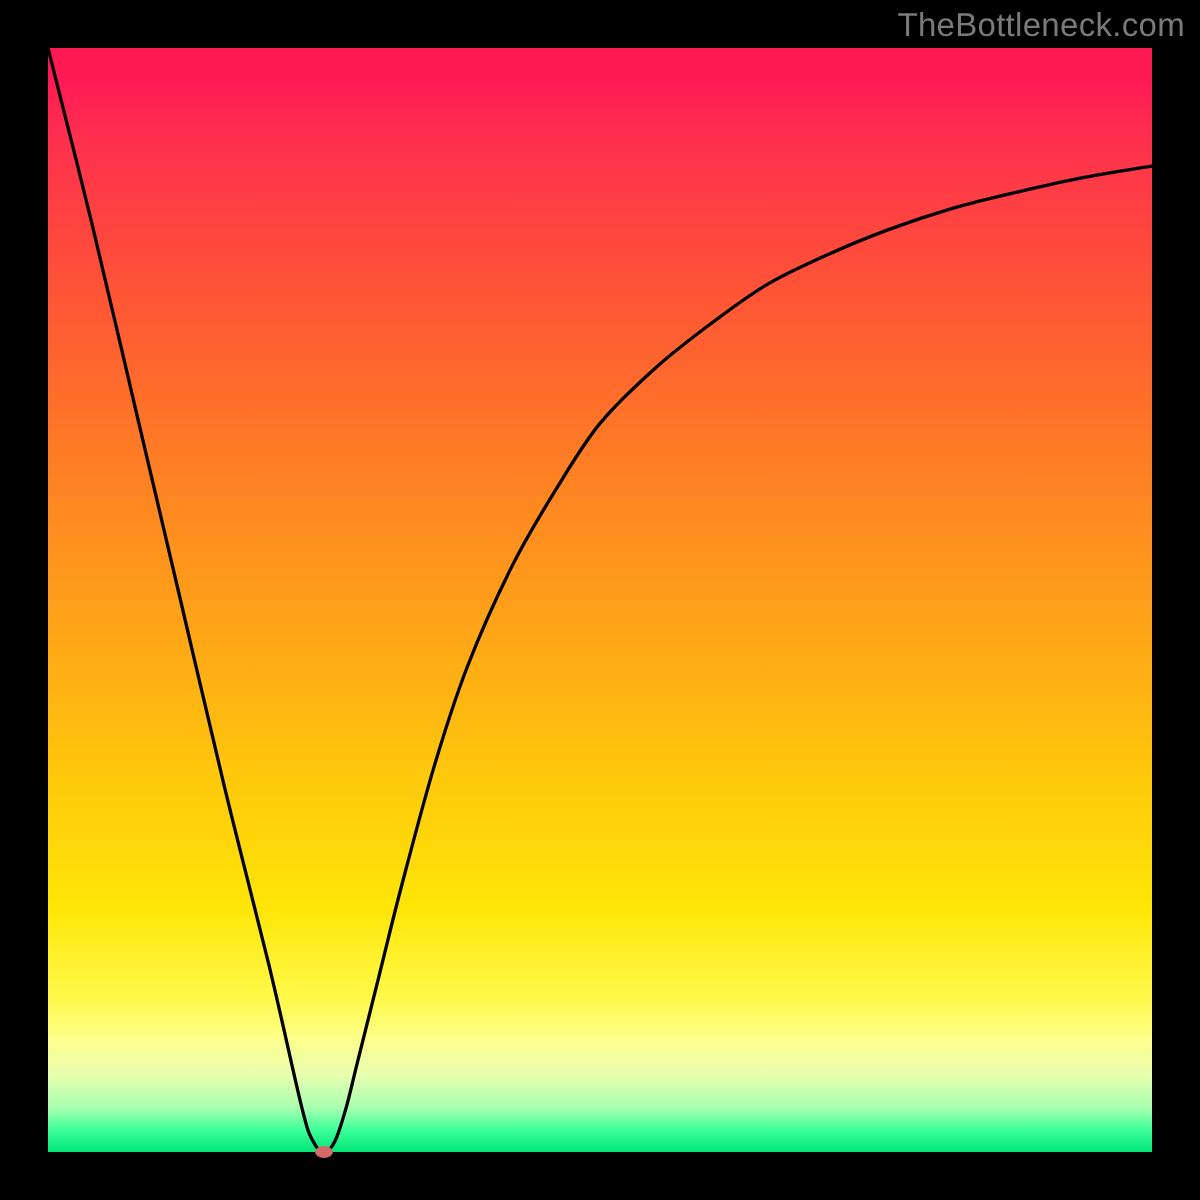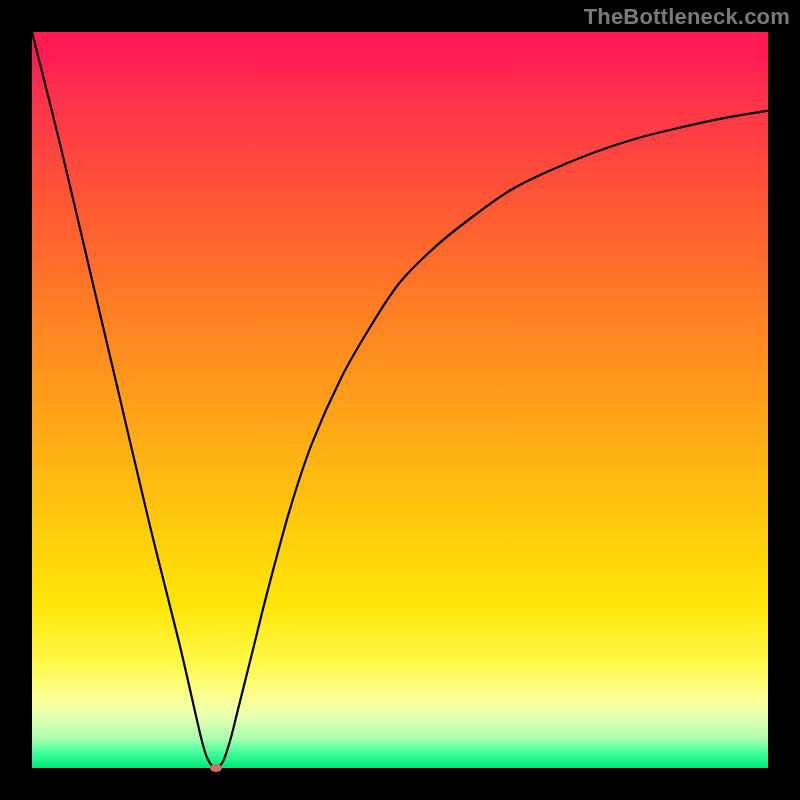--- a/index.html
+++ b/index.html
@@ -41,21 +41,21 @@
       #3dff9a 98%,
       #00e676 100%
     );
   }
   .watermark {
     position: absolute;
     top: 4px;
     right: 10px;
     color: #7a7a7a;
     font-size: 22px;
-    font-weight: 700;
+    font-weight: 400;
     letter-spacing: 0.2px;
     user-select: none;
   }
   svg.curve {
     position: absolute;
     left: 0;
     top: 0;
     width: 736px;
     height: 736px;
     display: block;

